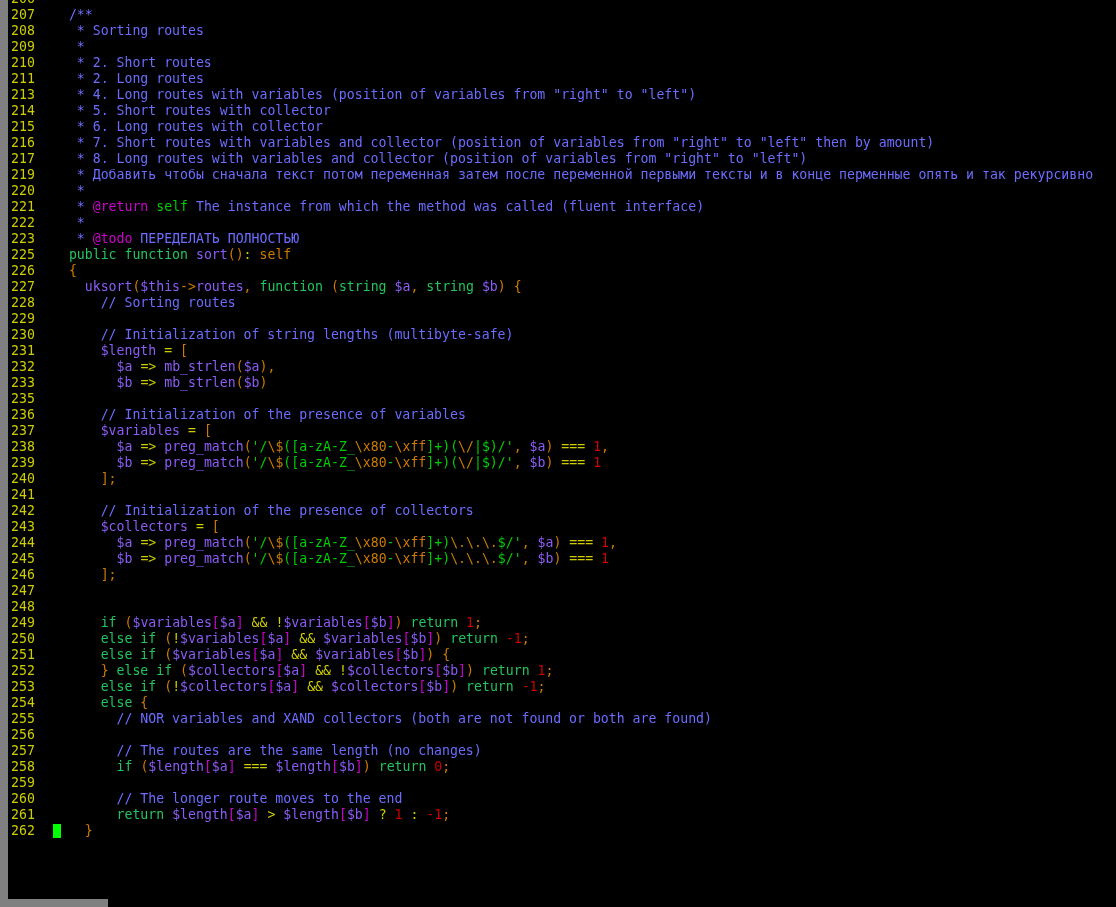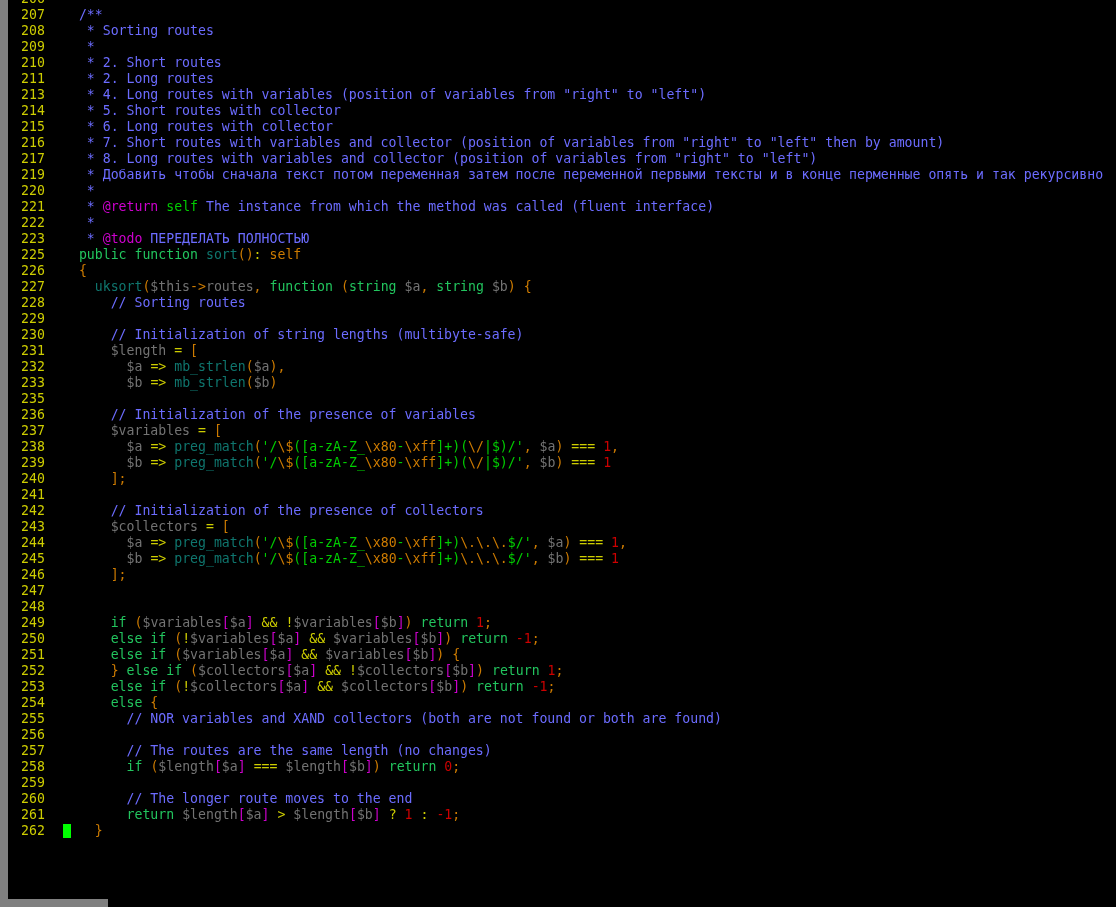--- a/index.html
+++ b/index.html
@@ -63,21 +63,21 @@
     line-height: 16px;
     white-space: pre;
     font-size: 13.2px;
     letter-spacing: 0px;
   }
 
   .lineno {
     display: inline-block;
     width: 42px;
     text-align: left;
-    padding-left: 13px;
+    padding-left: 3px;
     color: #cdcd00;
     font-size: 13.2px;
   }
 
   .content {
     display: inline;
   }
 
   
   .cursor {
@@ -86,22 +86,22 @@
     height: 14px;
     vertical-align: -3px;
     background: #00ff00;
   }
 
   
   .c-comment   { color: #6c6cff; }
   .c-tag       { color: #cd00cd; }  
   .c-type      { color: #00cd00; }  
   .c-keyword   { color: #22c55e; }  
-  .c-func      { color: #0f766e; }  
-  .c-var       { color: #737373; }  
+  .c-func      { color: #8b5cf6; }  
+  .c-var       { color: #8b5cf6; }  
   .c-punct     { color: #cd7b00; }  
   .c-op        { color: #cdcd00; }  
   .c-string    { color: #00cd00; }  
   .c-esc       { color: #cd7b00; }  
   .c-number    { color: #cd0000; }  
   .c-bracket   { color: #cd00cd; }  
   .c-plain     { color: #cccccc; }
 </style>
 </head>
 <body>

